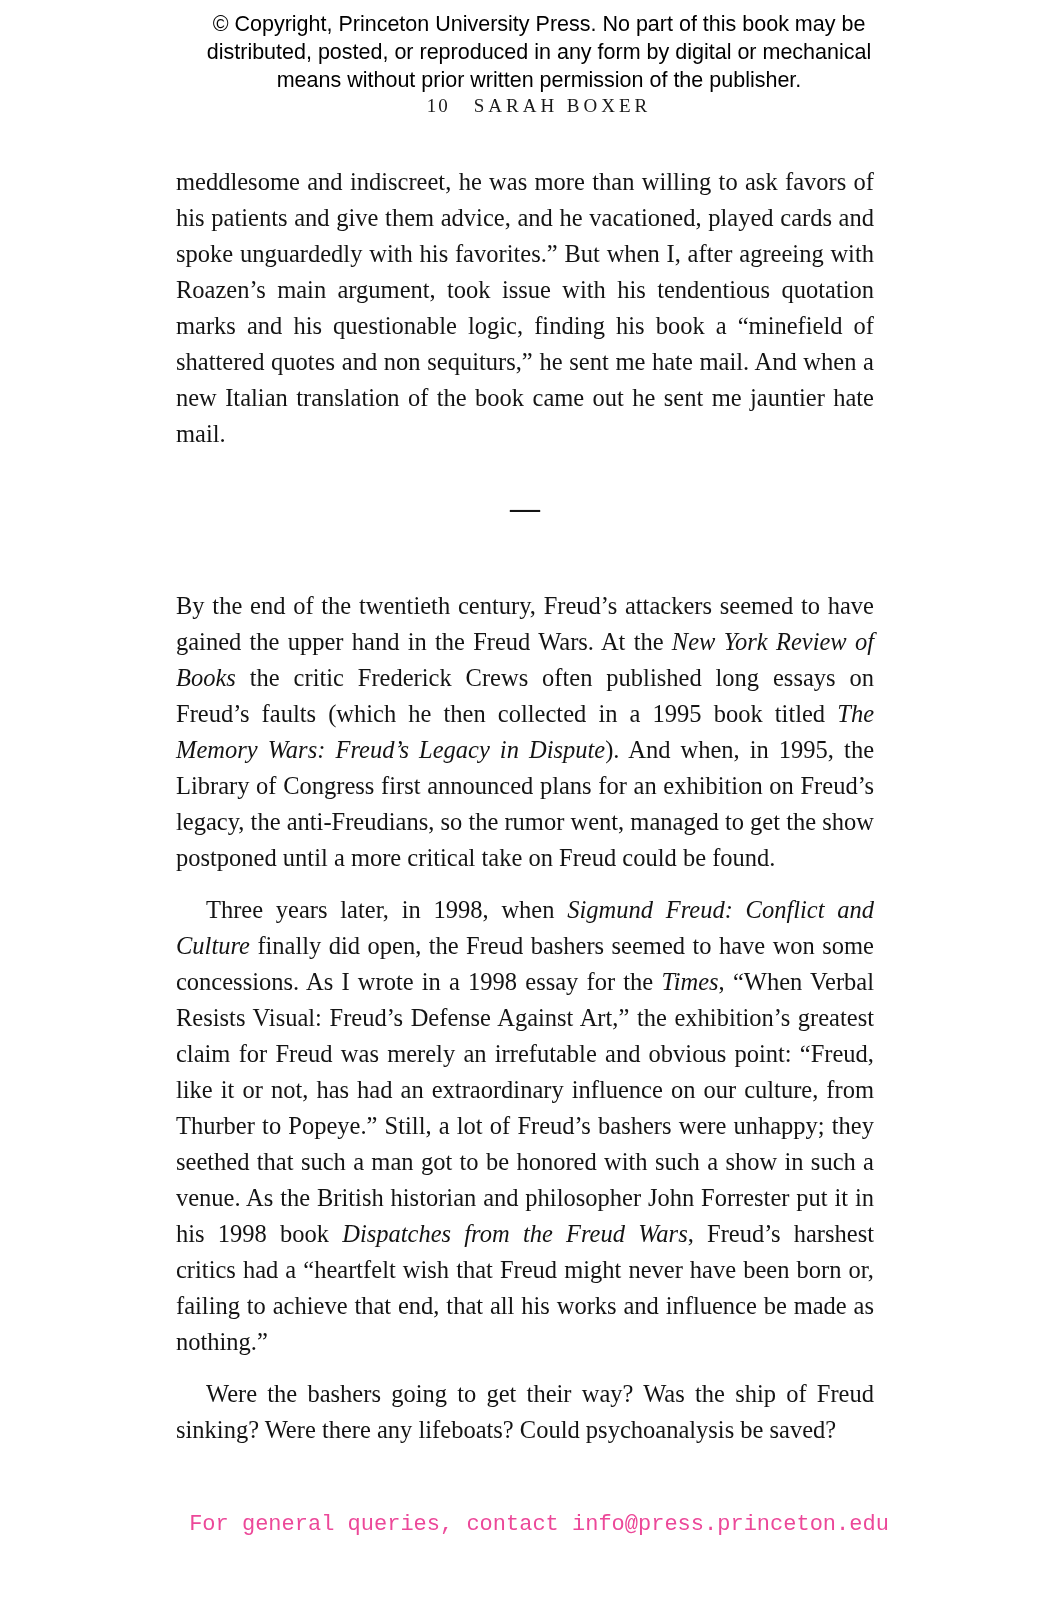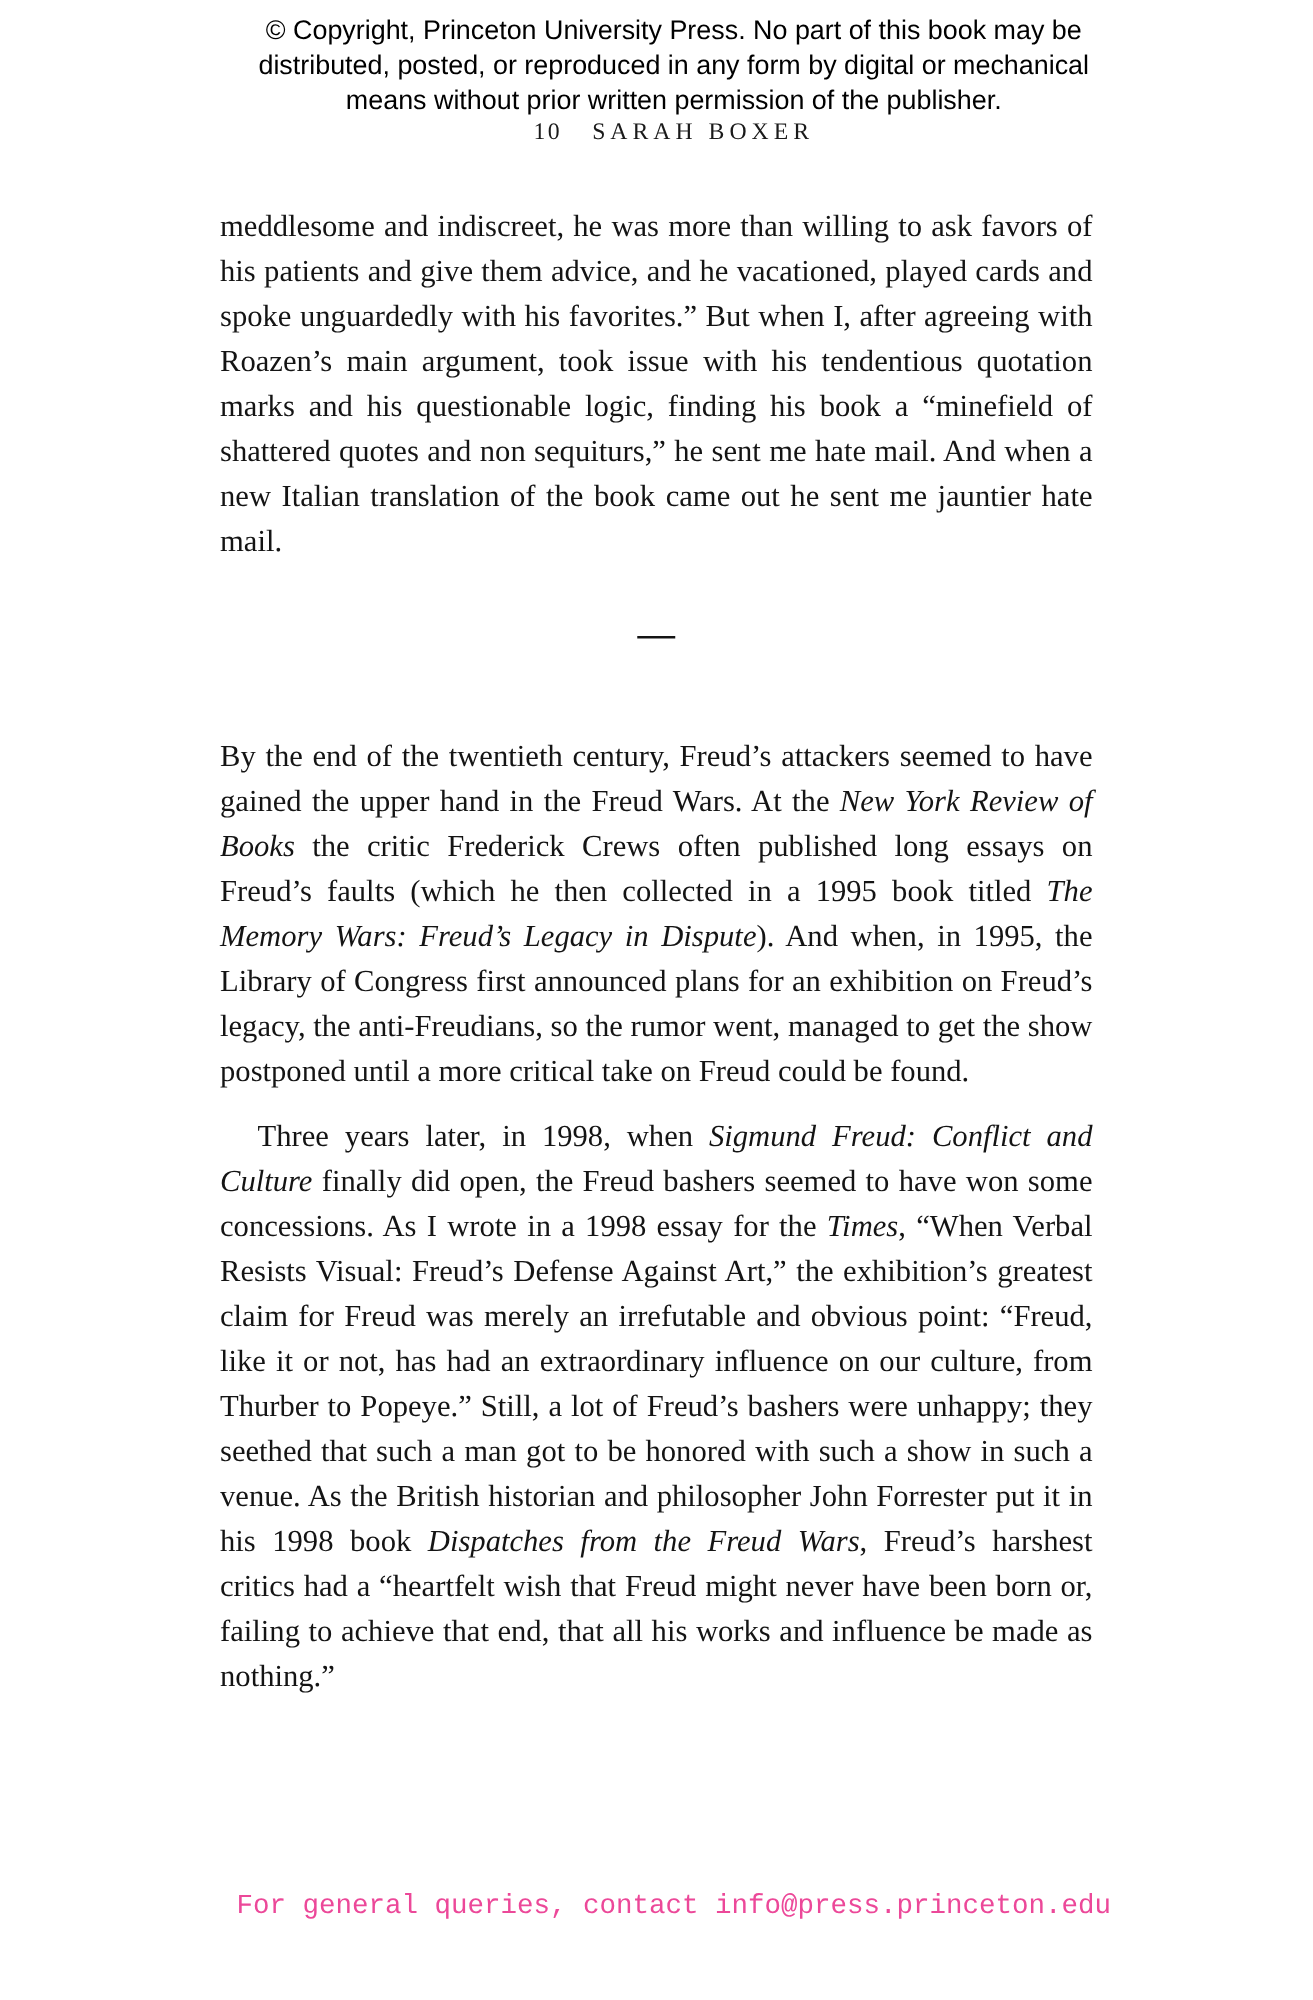--- a/index.html
+++ b/index.html
@@ -94,17 +94,18 @@
 
   <div class="running-head">
     <span class="pagenum">10</span><span class="author">SARAH BOXER</span>
   </div>
 
   <div class="body-text">
       <p class="para"><span>meddlesome and indiscreet, he was more than willing to ask favors of his patients and give them advice, and he vacationed, played cards and spoke unguardedly with his favorites.” But when I, after agreeing with Roazen’s main argument, took issue with his tendentious quotation marks and his questionable logic, finding his book a “minefield of shattered quotes and non sequiturs,” he sent me hate mail. And when a new Italian translation of the book came out he sent me jauntier hate mail.</span></p>
       <div class="divider"><span class="divider-dash">—</span></div>
       <p class="para"><span>By the end of the twentieth century, Freud’s attackers seemed to have gained the upper hand in the Freud Wars. At the </span><em>New York Review of Books</em><span> the critic Frederick Crews often published long essays on Freud’s faults (which he then collected in a 1995 book titled </span><em>The Memory Wars: Freud’s Legacy in Dispute</em><span>). And when, in 1995, the Library of Congress first announced plans for an exhibition on Freud’s legacy, the anti-Freudians, so the rumor went, managed to get the show postponed until a more critical take on Freud could be found.</span></p>
       <p class="para indent"><span>Three years later, in 1998, when </span><em>Sigmund Freud: Conflict and Culture</em><span> finally did open, the Freud bashers seemed to have won some concessions. As I wrote in a 1998 essay for the </span><em>Times</em><span>, “When Verbal Resists Visual: Freud’s Defense Against Art,” the exhibition’s greatest claim for Freud was merely an irrefutable and obvious point: “Freud, like it or not, has had an extraordinary influence on our culture, from Thurber to Popeye.” Still, a lot of Freud’s bashers were unhappy; they seethed that such a man got to be honored with such a show in such a venue. As the British historian and philosopher John Forrester put it in his 1998 book </span><em>Dispatches from the Freud Wars</em><span>, Freud’s harshest critics had a “heartfelt wish that Freud might never have been born or, failing to achieve that end, that all his works and influence be made as nothing.”</span></p>
+      <p class="para indent"><span>Were the bashers going to get their way? Was the ship of Freud sinking? Were there any lifeboats? Could psychoanalysis be saved?</span></p>
     </div>
 
   <div class="footer">For general queries, contact info@press.princeton.edu</div>
 
 </div>
 
 </body></html>

